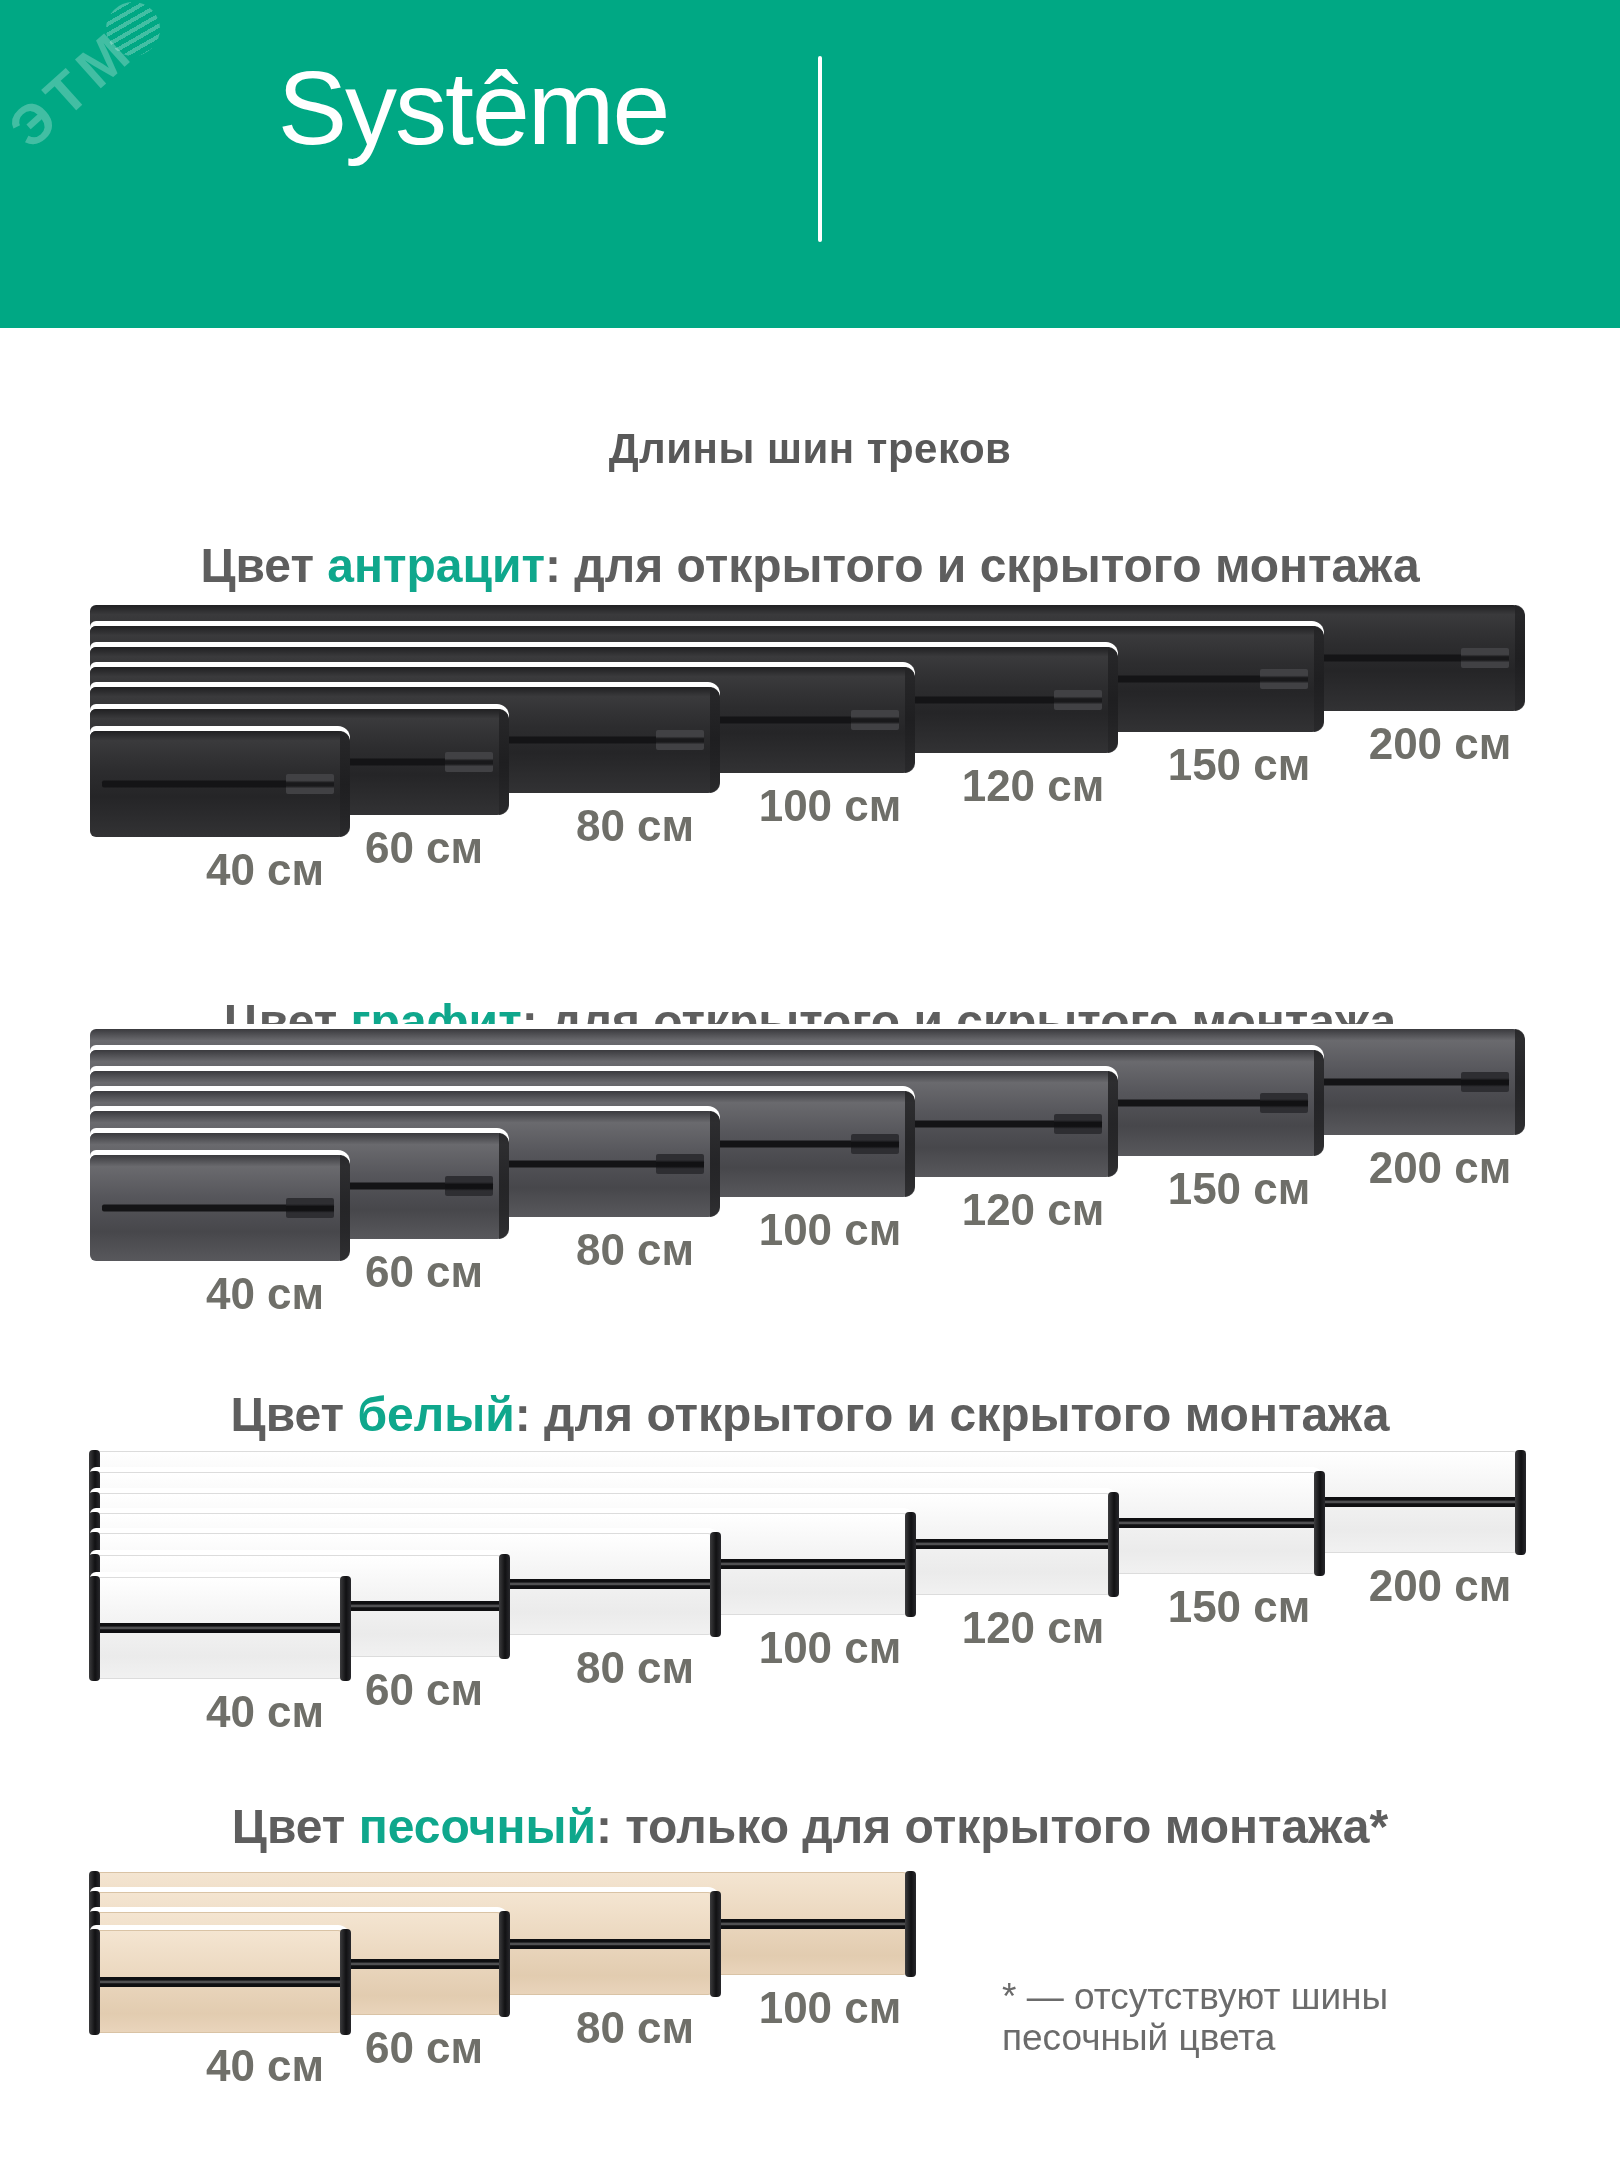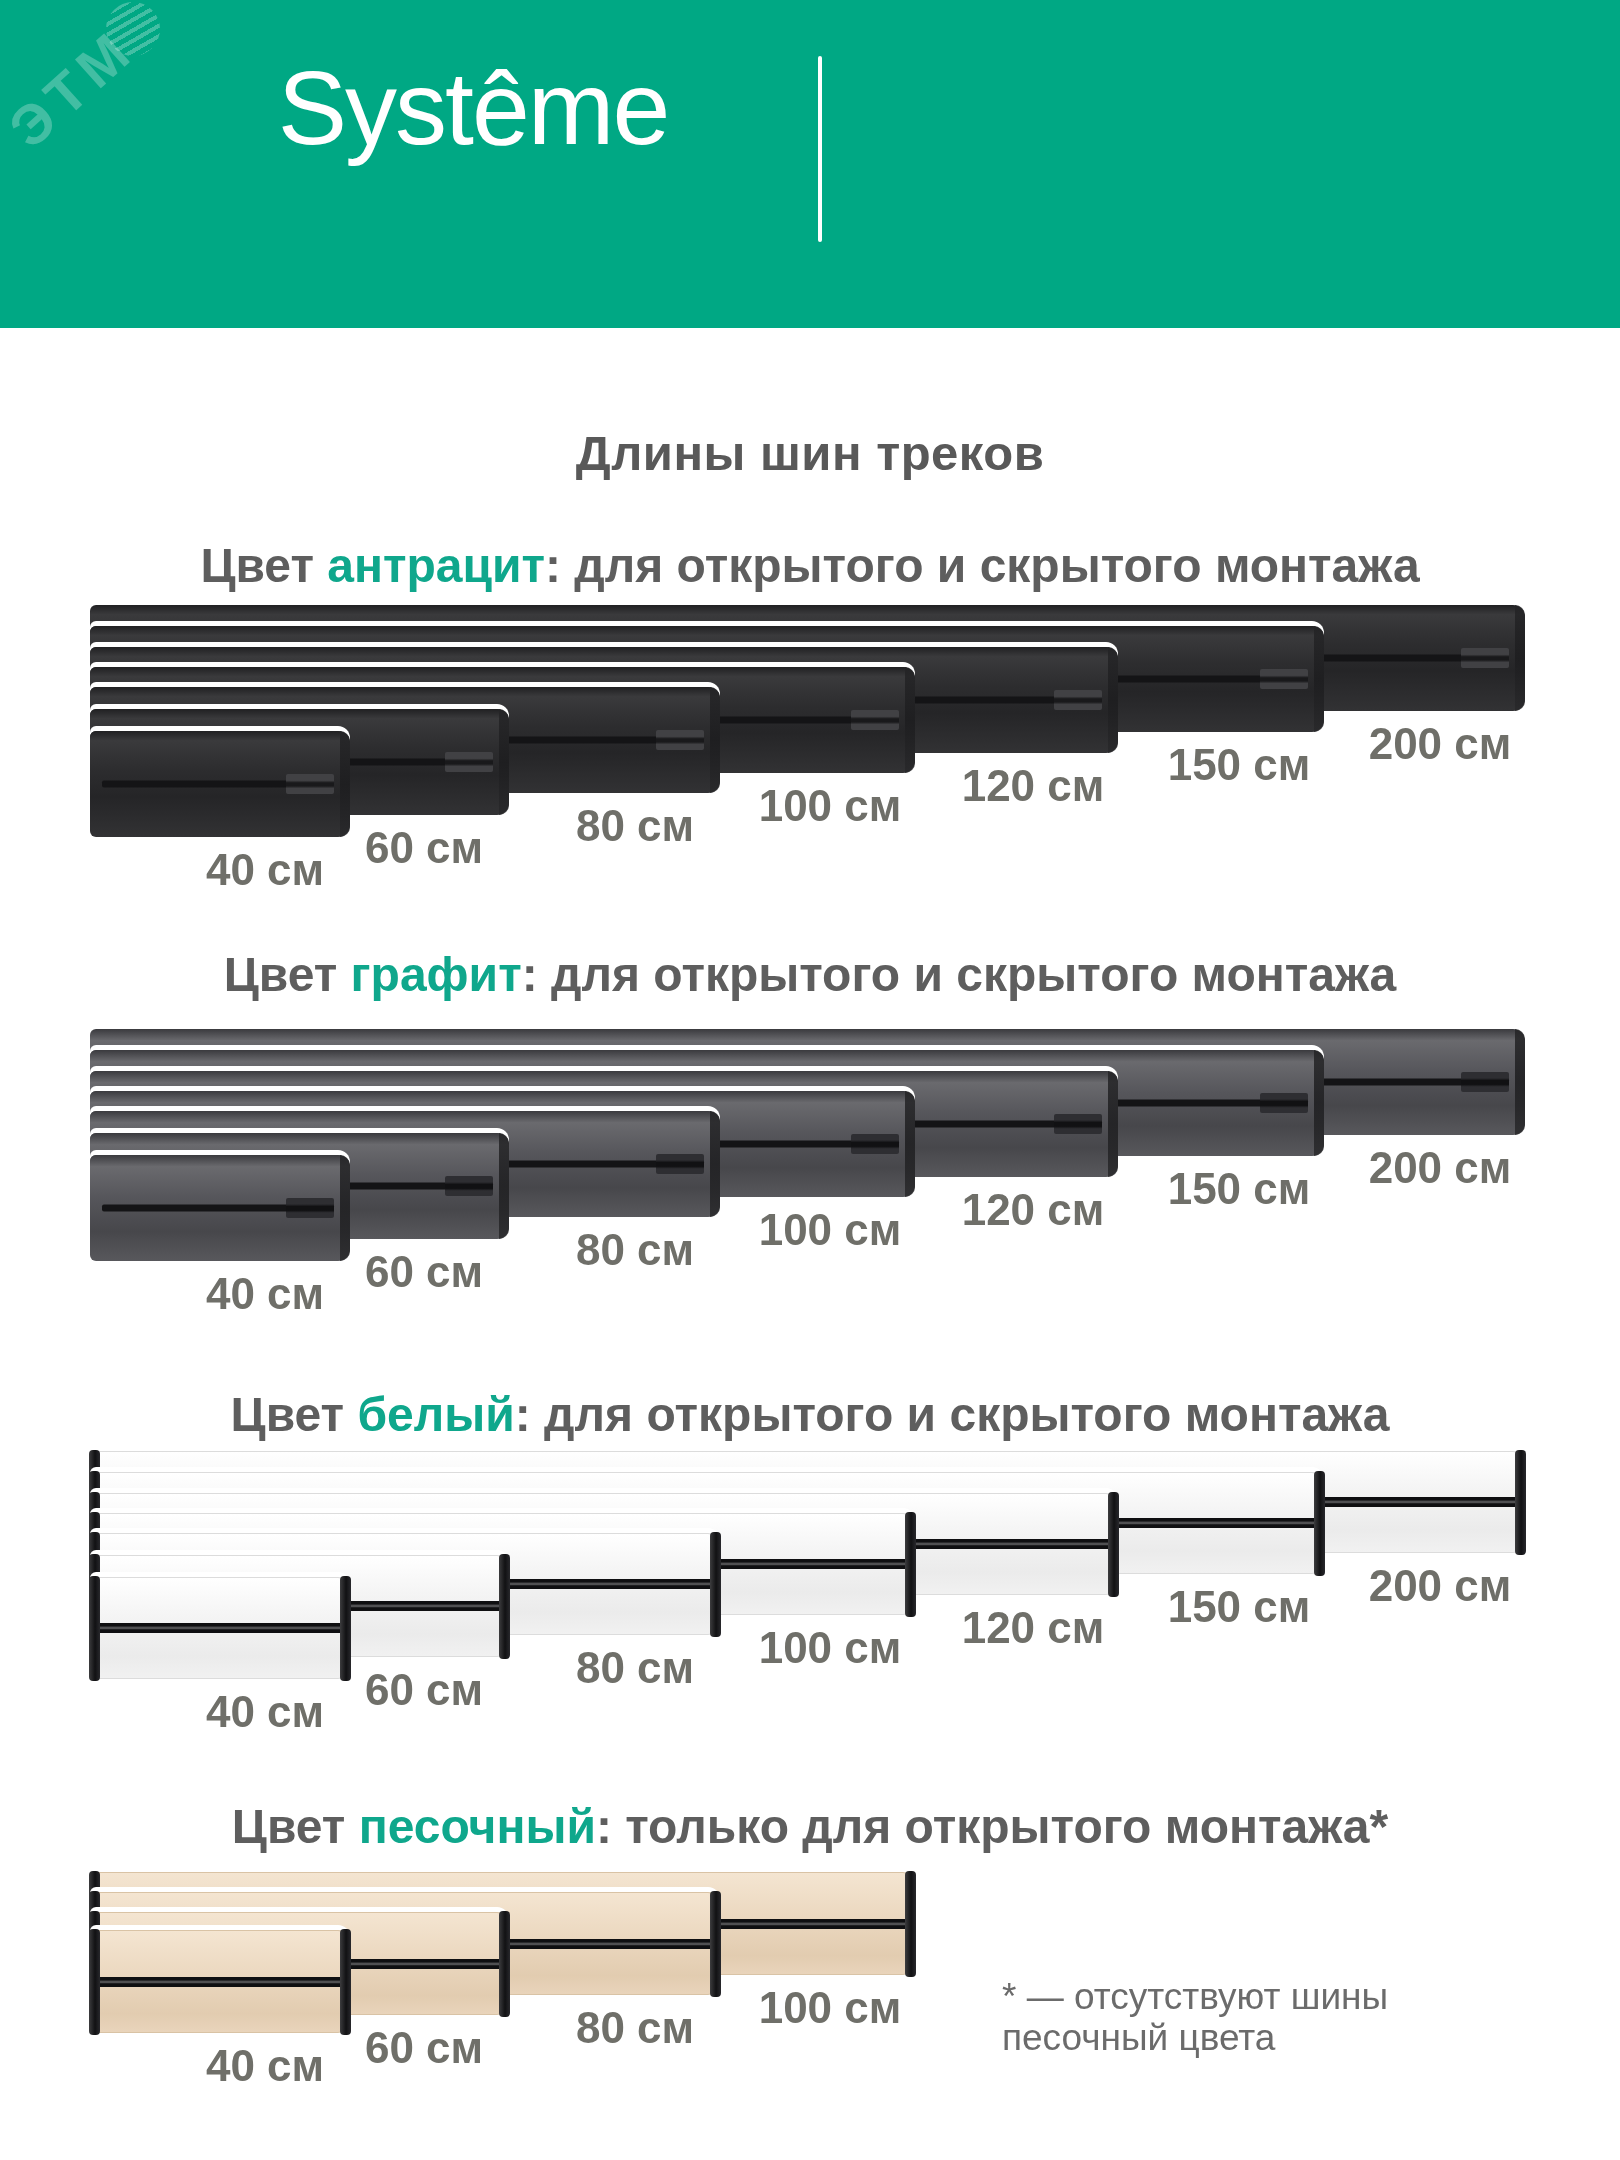--- a/index.html
+++ b/index.html
@@ -55,21 +55,21 @@
   }
   .banner-title{
     position:absolute;left:864px;top:130px;
     font-size:64px;font-weight:bold;color:#ffffff;letter-spacing:1px;
     white-space:nowrap;
   }
   
   .page-title{
     position:absolute;left:0;top:425px;width:1620px;
     text-align:center;
-    font-size:49px;font-weight:bold;color:var(--title-gray);
+    font-size:42px;font-weight:bold;color:var(--title-gray);
     letter-spacing:0.5px;
   }
   .section-heading{
     position:absolute;left:0;width:1620px;text-align:center;
     font-size:48px;font-weight:bold;color:var(--heading-gray);
     white-space:nowrap;
   }
   .section-heading .accent{color:var(--accent-green);}
   
   .bar-canvas{
@@ -189,21 +189,21 @@
           <div class="groove"></div>
           <div class="connector"></div>
         </div>
         <div class="bar-label" style="left: 1149px; top: 135px; z-index: 20;">150 см</div>
         <div class="bar bar--anthracite" style="top: 0px; width: 1435px; z-index: 1;">
           <div class="groove"></div>
           <div class="connector"></div>
         </div>
         <div class="bar-label" style="left: 1350px; top: 114px; z-index: 20;">200 см</div>
       </div>
-      <div class="section-heading" style="top: 947px;"><span>Цвет </span><span class="accent">графит</span><span>: для открытого и скрытого монтажа</span></div>
+      <div class="section-heading" style="top: 994px;"><span>Цвет </span><span class="accent">графит</span><span>: для открытого и скрытого монтажа</span></div>
       <div class="bar-canvas" style="top: 1029px;">
         <div class="bar bar--graphite" style="top: 126px; width: 260px; z-index: 7;">
           <div class="groove"></div>
           <div class="connector"></div>
         </div>
         <div class="bar-label" style="left: 175px; top: 240px; z-index: 20;">40 см</div>
         <div class="bar bar--graphite" style="top: 104px; width: 419px; z-index: 6;">
           <div class="groove"></div>
           <div class="connector"></div>
         </div>

